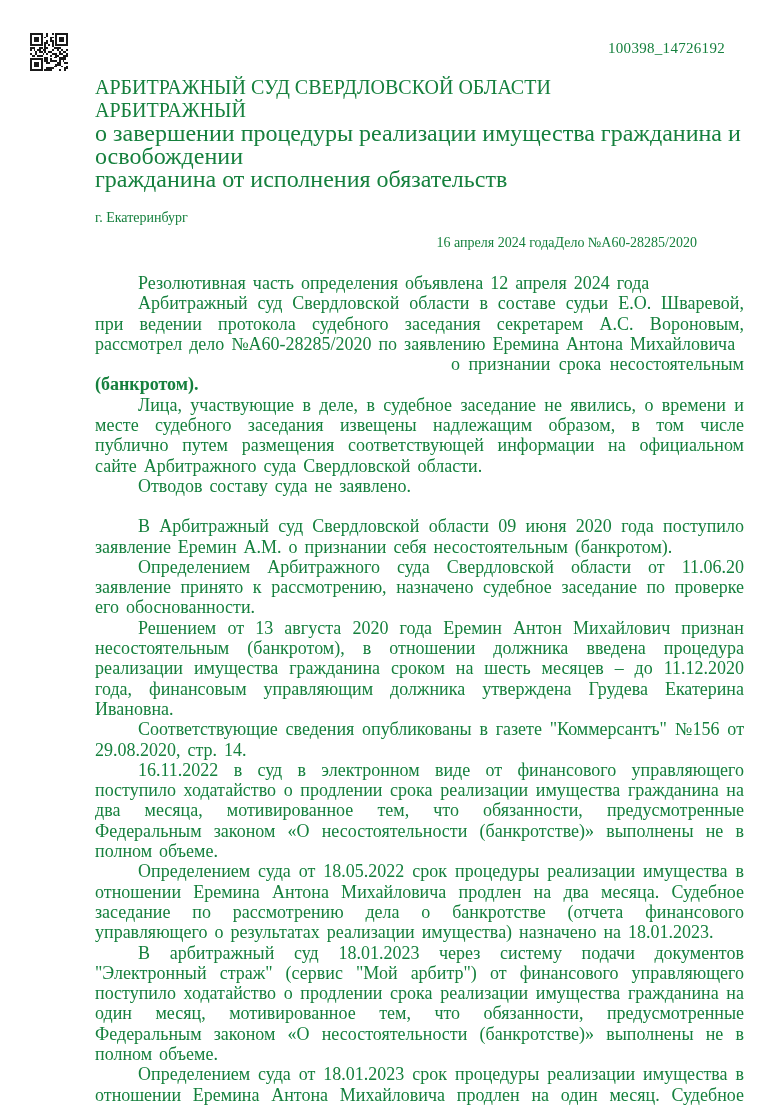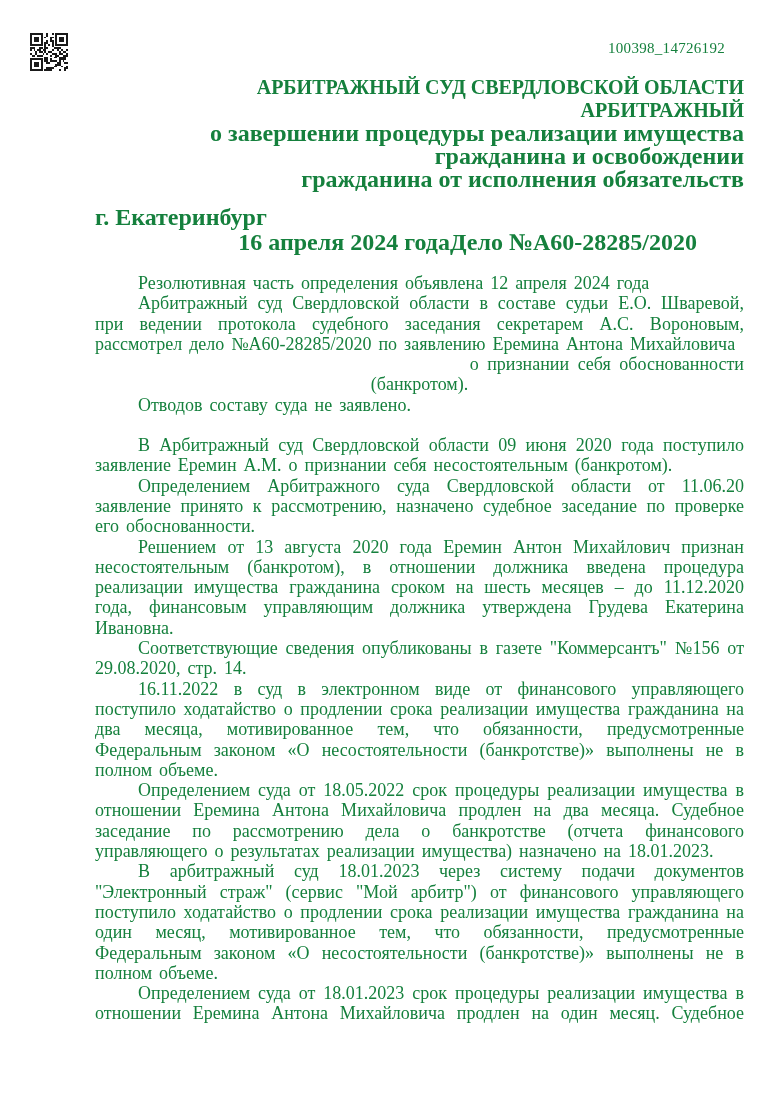--- a/index.html
+++ b/index.html
@@ -26,26 +26,26 @@
     width: 38px;
     height: 40px;
   }
   .content {
     position: absolute;
     left: 95px;
     right: 30px;
     top: 76px;
   }
   .title-block {
-    text-align: right;
-    font-weight: bold;
+    text-align: left;
+    font-weight: normal;
   }
   .title-main { font-size: 20px; line-height: 23px; }
   .title-sub  { font-size: 24px; line-height: 23px; }
-  .place-date { margin-top: 14px; font-size: 24px; font-weight: bold; }
+  .place-date { margin-top: 14px; font-size: 14px; }
   .city-line  { line-height: 25px; }
   .date-row {
     display: flex;
     justify-content: flex-end;
     line-height: 25px;
   }
   .case-number { margin-right: 47px; }
   .body-text {
     margin-top: 18px;
     font-size: 18px;
@@ -56,21 +56,21 @@
     text-align: justify;
     text-indent: 43px;
     word-spacing: 2.5px;
   }
   p.cut {
     text-align: justify;
     text-align-last: justify;
     text-indent: 43px;
     word-spacing: 2.5px;
   }
-  p.left  { text-align: center; }
+  p.left  { text-align: left; font-weight: bold; }
   p.right { text-align: right; word-spacing: 4px; }
   p.spacer { height: 20px; }
 </style>
 </head>
 <body>
 
 <div class="page">
 
   <svg class="qr" viewBox="0 0 21 21" shape-rendering="crispEdges" aria-hidden="true">
       <g fill="#1a1a1a">
@@ -308,22 +308,23 @@
       <div class="city-line">г. Екатеринбург</div>
       <div class="date-row">
         <span>16 апреля 2024 года</span>
         <span class="case-number">Дело №А60-28285/2020</span>
       </div>
     </div>
 
     <div class="body-text">
         <p class="indent">Резолютивная часть определения объявлена 12 апреля  2024 года</p>
         <p class="indent">Арбитражный суд Свердловской области в составе судьи Е.О. Шваревой, при ведении протокола судебного заседания секретарем А.С. Вороновым,  рассмотрел дело  №А60-28285/2020  по  заявлению  Еремина  Антона  Михайловича</p>
-        <p class="right">о  признании  себя  обоснованности</p>
+        <p class="right">о  признании  срока  несостоятельным</p>
         <p class="left">(банкротом).</p>
+        <p class="indent">Лица, участвующие в деле, в судебное заседание не явились, о времени и месте судебного заседания извещены надлежащим образом, в том числе публично путем размещения соответствующей информации на официальном сайте Арбитражного суда Свердловской области.</p>
         <p class="indent">Отводов составу суда не заявлено.</p>
         <p class="spacer"></p>
         <p class="indent">В Арбитражный суд Свердловской области 09 июня 2020 года поступило заявление Еремин А.М. о признании себя несостоятельным (банкротом).</p>
         <p class="indent">Определением Арбитражного суда Свердловской области от 11.06.20 заявление принято к рассмотрению, назначено судебное заседание по проверке его обоснованности.</p>
         <p class="indent">Решением  от 13 августа 2020 года Еремин Антон Михайлович признан несостоятельным (банкротом), в отношении должника введена процедура реализации имущества гражданина сроком на шесть месяцев – до 11.12.2020 года, финансовым управляющим должника утверждена Грудева Екатерина Ивановна.</p>
         <p class="indent">Соответствующие сведения опубликованы в газете "Коммерсантъ" №156 от 29.08.2020, стр. 14.</p>
         <p class="indent">16.11.2022  в  суд  в  электронном  виде  от  финансового  управляющего поступило ходатайство о продлении срока реализации имущества гражданина на два месяца, мотивированное тем, что обязанности, предусмотренные Федеральным законом «О несостоятельности (банкротстве)» выполнены не в полном объеме.</p>
         <p class="indent">Определением суда от 18.05.2022 срок процедуры реализации имущества в отношении Еремина Антона Михайловича  продлен на два месяца. Судебное заседание по рассмотрению дела о банкротстве (отчета финансового управляющего о результатах реализации имущества) назначено на  18.01.2023.</p>
         <p class="indent">В арбитражный суд 18.01.2023   через систему подачи документов "Электронный страж" (сервис "Мой арбитр") от финансового управляющего поступило ходатайство о продлении срока реализации имущества гражданина на один месяц, мотивированное тем, что обязанности, предусмотренные Федеральным законом «О несостоятельности (банкротстве)» выполнены не в полном объеме.</p>
         <p class="cut">Определением суда от 18.01.2023 срок процедуры реализации имущества в отношении Еремина Антона Михайловича  продлен на один месяц. Судебное</p>

